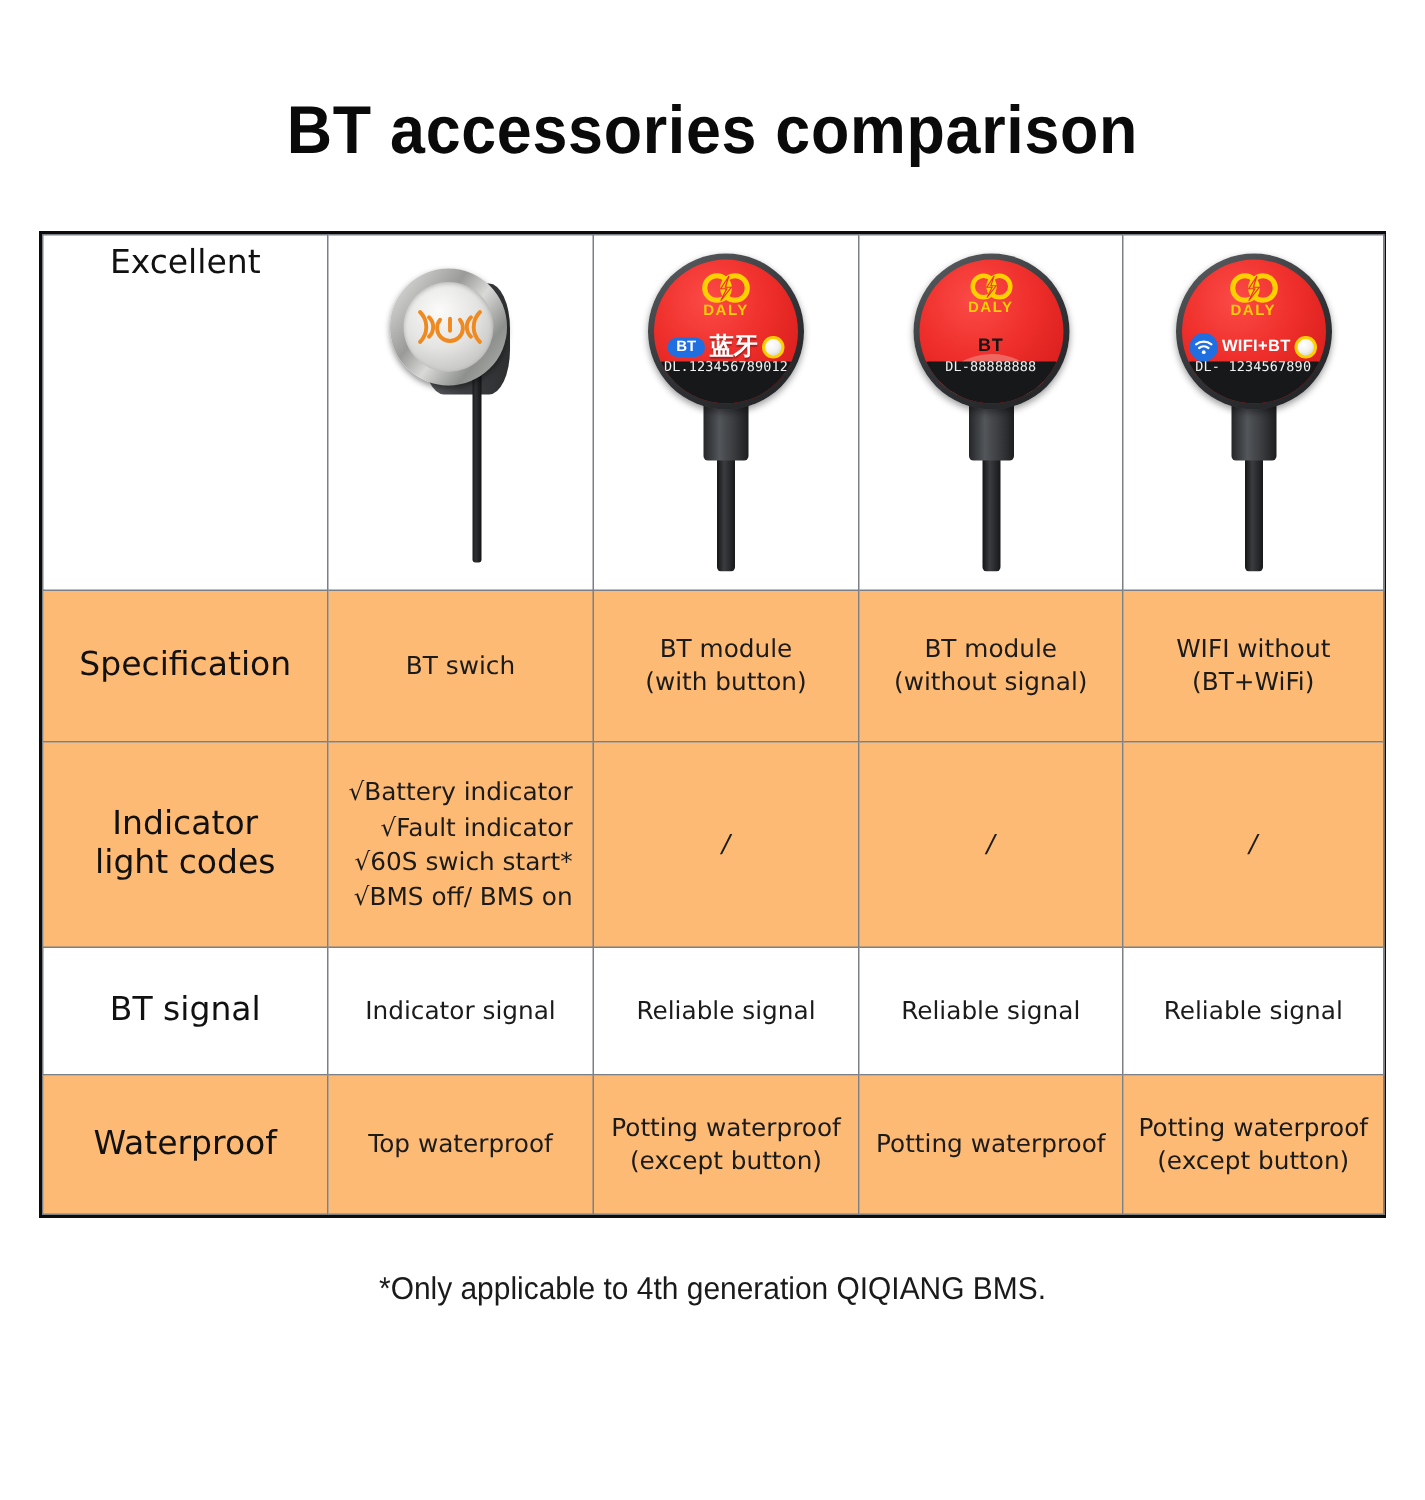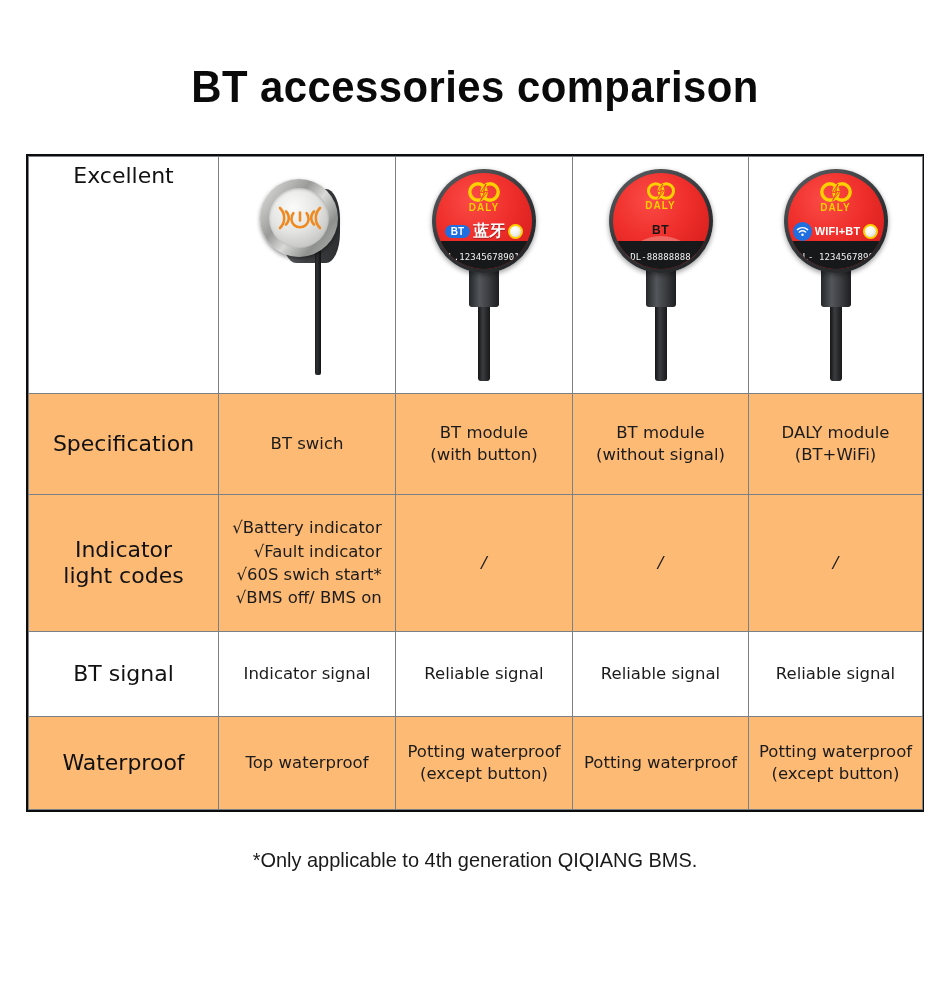--- a/index.html
+++ b/index.html
@@ -281,21 +281,20 @@
   }
   .sn-strip {
     position: absolute;
     left: 3px;
     right: 3px;
     top: 68px;
     height: 33px;
     background: #17181a;
     border-radius: 3px;
     display: flex;
-    align-items: center;
     justify-content: center;
     z-index: 4;
   }
   .sn-text {
     color: #f2f2f2;
     font-family: "DejaVu Sans Mono", "Liberation Mono", monospace;
     font-size: 9px;
     letter-spacing: .1px;
     line-height: 1;
     white-space: nowrap;
@@ -470,21 +469,21 @@
       </div>
     </td>
     <td>
       <div class="cell-lines">
         <div>BT module</div>
         <div>(without signal)</div>
       </div>
     </td>
     <td>
       <div class="cell-lines">
-        <div>DALY module</div>
+        <div>WIFI without</div>
         <div>(BT+WiFi)</div>
       </div>
     </td>
   </tr>
 
 
   <tr class="row-ind band-light">
     <td class="rowhead">
       <div>Indicator</div>
       <div>light codes</div>

